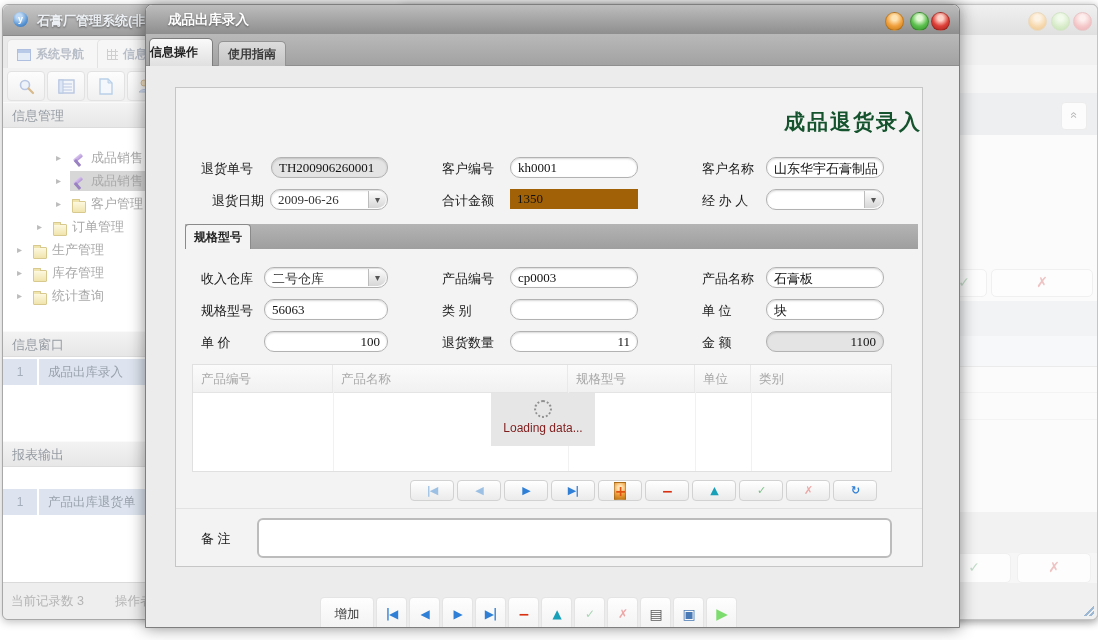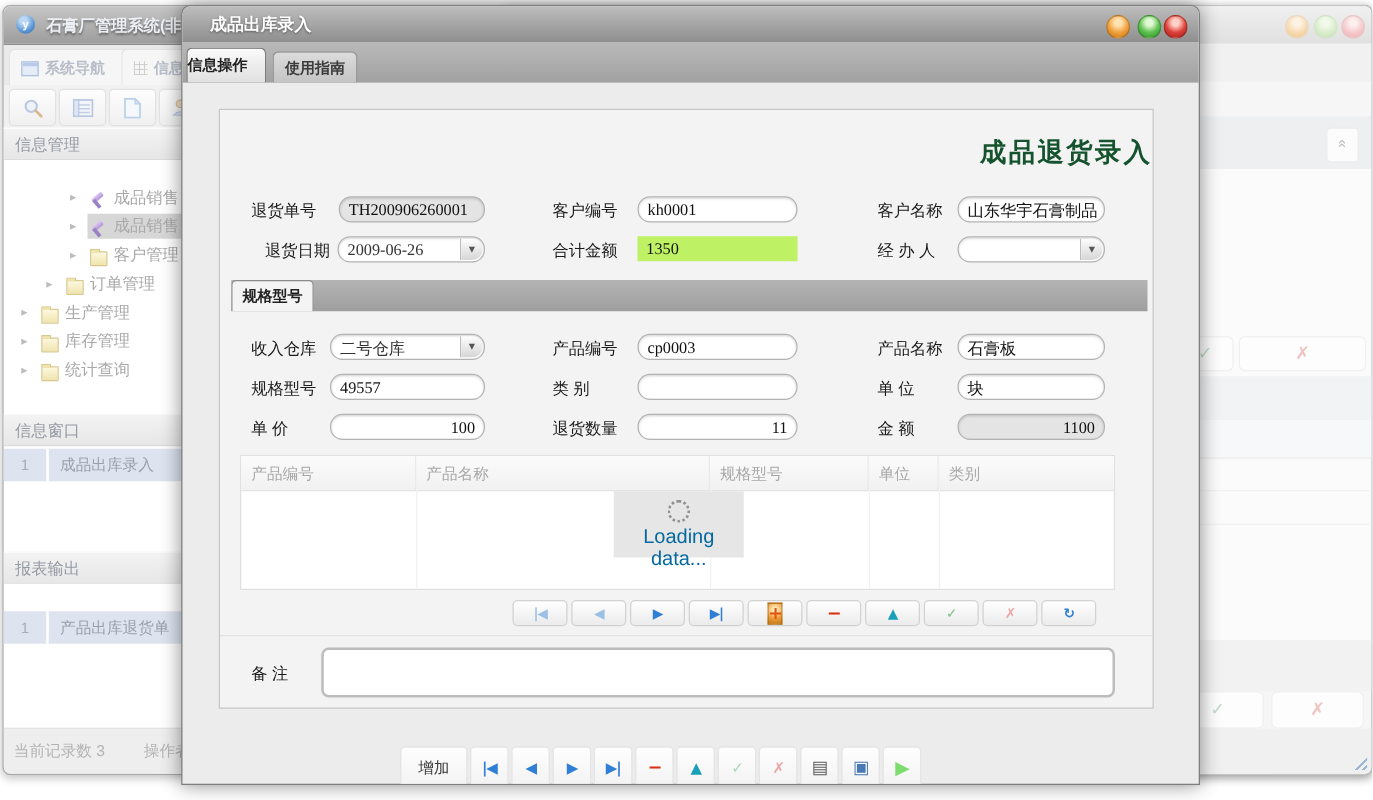--- a/index.html
+++ b/index.html
@@ -98,41 +98,41 @@
   .md-tab{position:absolute;left:72px;top:7px;width:66px;height:24px;background:linear-gradient(#dcdcdc,#c4c4c4);
     border:1px solid #939393;border-bottom:none;border-radius:5px 5px 0 0;text-align:center;line-height:24px;font-weight:bold;color:#3c3c3c;}
 
   .panel{left:29px;top:82px;width:748px;height:480px;background:#f3f3f3;border:1px solid #c6c6c6;box-sizing:border-box;}
   .form-title{left:0;right:0;top:20px;text-align:right;font-size:21px;font-weight:bold;color:#14532d;letter-spacing:2px;}
   .lab{position:absolute;font-size:13px;color:#1a1a1a;white-space:nowrap;}
   .inp{position:absolute;height:21px;box-sizing:border-box;background:#fff;border:1px solid #b2b2b2;border-radius:10px;
     box-shadow:inset 0 1px 2px rgba(0,0,0,.16);padding:2px 7px;font-family:"Liberation Serif",serif;font-size:13px;color:#111;overflow:hidden;white-space:nowrap;}
   .inp.ro{background:#e4e4e4;}
   .inp.num{text-align:right;}
-  .flat-ro{position:absolute;height:20px;background:#bef264;padding:2px 7px;box-sizing:border-box;
+  .flat-ro{position:absolute;height:20px;background:#a16207;padding:2px 7px;box-sizing:border-box;
     font-family:"Liberation Serif",serif;font-size:13px;color:#111;}
   .combo{position:absolute;height:21px;box-sizing:border-box;background:#fff;border:1px solid #b2b2b2;border-radius:10px;
     box-shadow:inset 0 1px 2px rgba(0,0,0,.16);padding:2px 22px 2px 7px;font-family:"Liberation Serif",serif;font-size:13px;}
   .combo::after{content:"\25BE";position:absolute;right:1px;top:1px;bottom:1px;width:17px;
     background:linear-gradient(#fdfdfd,#d6d6d6);border-left:1px solid #bdbdbd;border-radius:0 9px 9px 0;
     color:#555;font-size:10px;text-align:center;line-height:17px;font-family:"DejaVu Sans",sans-serif;}
 
   .dtab-band{position:absolute;left:9px;top:136px;width:733px;height:25px;background:linear-gradient(#b4b4b4,#9e9e9e);}
   .dtab{position:absolute;left:0;top:0;width:66px;height:25px;background:#f4f4f4;border:1px solid #8a8a8a;border-bottom:none;
     border-radius:4px 4px 0 0;text-align:center;line-height:25px;font-weight:bold;color:#222;box-sizing:border-box;}
 
   .grid{position:absolute;left:16px;top:276px;width:700px;height:108px;background:#fff;border:1px solid #e0e0e0;box-sizing:border-box;}
   .grid-head{display:flex;height:27px;background:linear-gradient(#fbfbfb,#f1f1f1);border-bottom:1px solid #e4e4e4;}
   .gh-cell{box-sizing:border-box;padding:6px 0 0 8px;color:#a8a8a8;font-size:12.5px;border-right:1px solid #e9e9e9;}
   .gh-cell:nth-child(1){width:140px;} .gh-cell:nth-child(2){width:235px;} .gh-cell:nth-child(3){width:127px;}
   .gh-cell:nth-child(4){width:56px;} .gh-cell:nth-child(5){width:140px;border-right:none;}
   .gvline{position:absolute;top:27px;bottom:0;width:1px;background:#f1f1f1;}
   .loading-box{position:absolute;left:298px;top:28px;width:104px;height:53px;background:#e6e6e6;text-align:center;}
   .spinner{margin:7px auto 3px;width:14px;height:14px;border:2px dotted #8f8f8f;border-radius:50%;}
-  .loading-text{color:#0369a1;font-size:16px;}
+  .loading-text{color:#7f1d1d;font-size:12px;}
 
   .navigator{position:absolute;left:234px;top:392px;display:flex;gap:3px;}
   .nav-btn{width:44px;height:21px;background:linear-gradient(#ffffff,#ebebeb);border:1px solid #d2d2d2;border-radius:4px;
     display:flex;align-items:center;justify-content:center;padding:0;font-family:"DejaVu Sans",sans-serif;}
   .nav-btn .glyph{font-size:11px;font-weight:bold;letter-spacing:-1px;}
   .panel-div{position:absolute;left:0;right:0;top:420px;border-top:1px solid #e2e2e2;}
   .remark-inp{position:absolute;left:81px;top:430px;width:635px;height:40px;background:#fff;border:2px solid #bcbcbc;
     border-radius:6px;box-sizing:border-box;}
 
   .btoolbar{position:absolute;left:174px;top:592px;display:flex;gap:2px;}
@@ -367,21 +367,21 @@
       </div>
 
       <span class="lab" style="left:25px;top:182px;">收入仓库</span>
       <div class="combo" style="left:88px;top:179px;width:124px;">二号仓库</div>
       <span class="lab" style="left:266px;top:182px;">产品编号</span>
       <div class="inp" style="left:334px;top:179px;width:128px;">cp0003</div>
       <span class="lab" style="left:526px;top:182px;">产品名称</span>
       <div class="inp" style="left:590px;top:179px;width:118px;">石膏板</div>
 
       <span class="lab" style="left:25px;top:214px;">规格型号</span>
-      <div class="inp" style="left:88px;top:211px;width:124px;">49557</div>
+      <div class="inp" style="left:88px;top:211px;width:124px;">56063</div>
       <span class="lab" style="left:266px;top:214px;">类 别</span>
       <div class="inp" style="left:334px;top:211px;width:128px;"></div>
       <span class="lab" style="left:526px;top:214px;">单 位</span>
       <div class="inp" style="left:590px;top:211px;width:118px;">块</div>
 
       <span class="lab" style="left:25px;top:246px;">单 价</span>
       <div class="inp num" style="left:88px;top:243px;width:124px;">100</div>
       <span class="lab" style="left:266px;top:246px;">退货数量</span>
       <div class="inp num" style="left:334px;top:243px;width:128px;">11</div>
       <span class="lab" style="left:526px;top:246px;">金 额</span>

